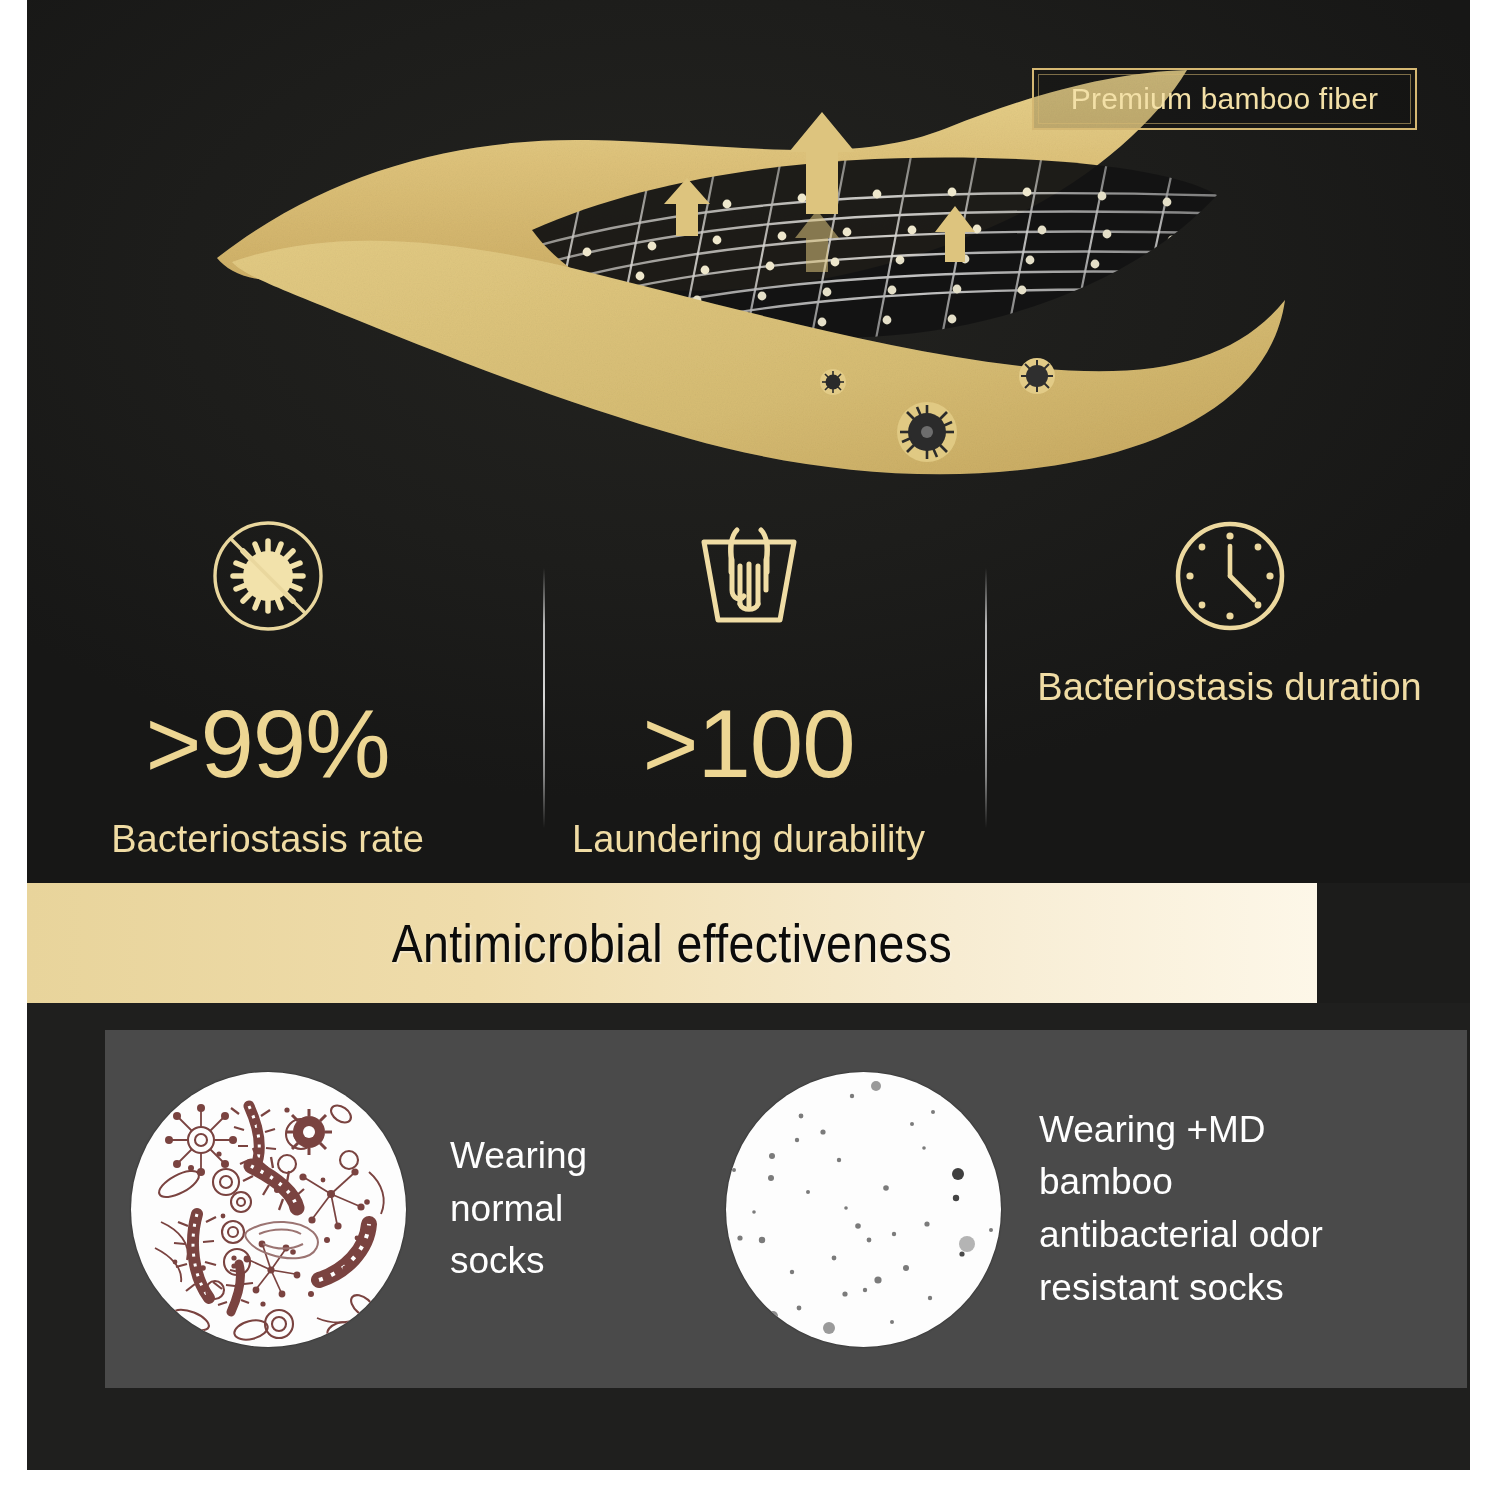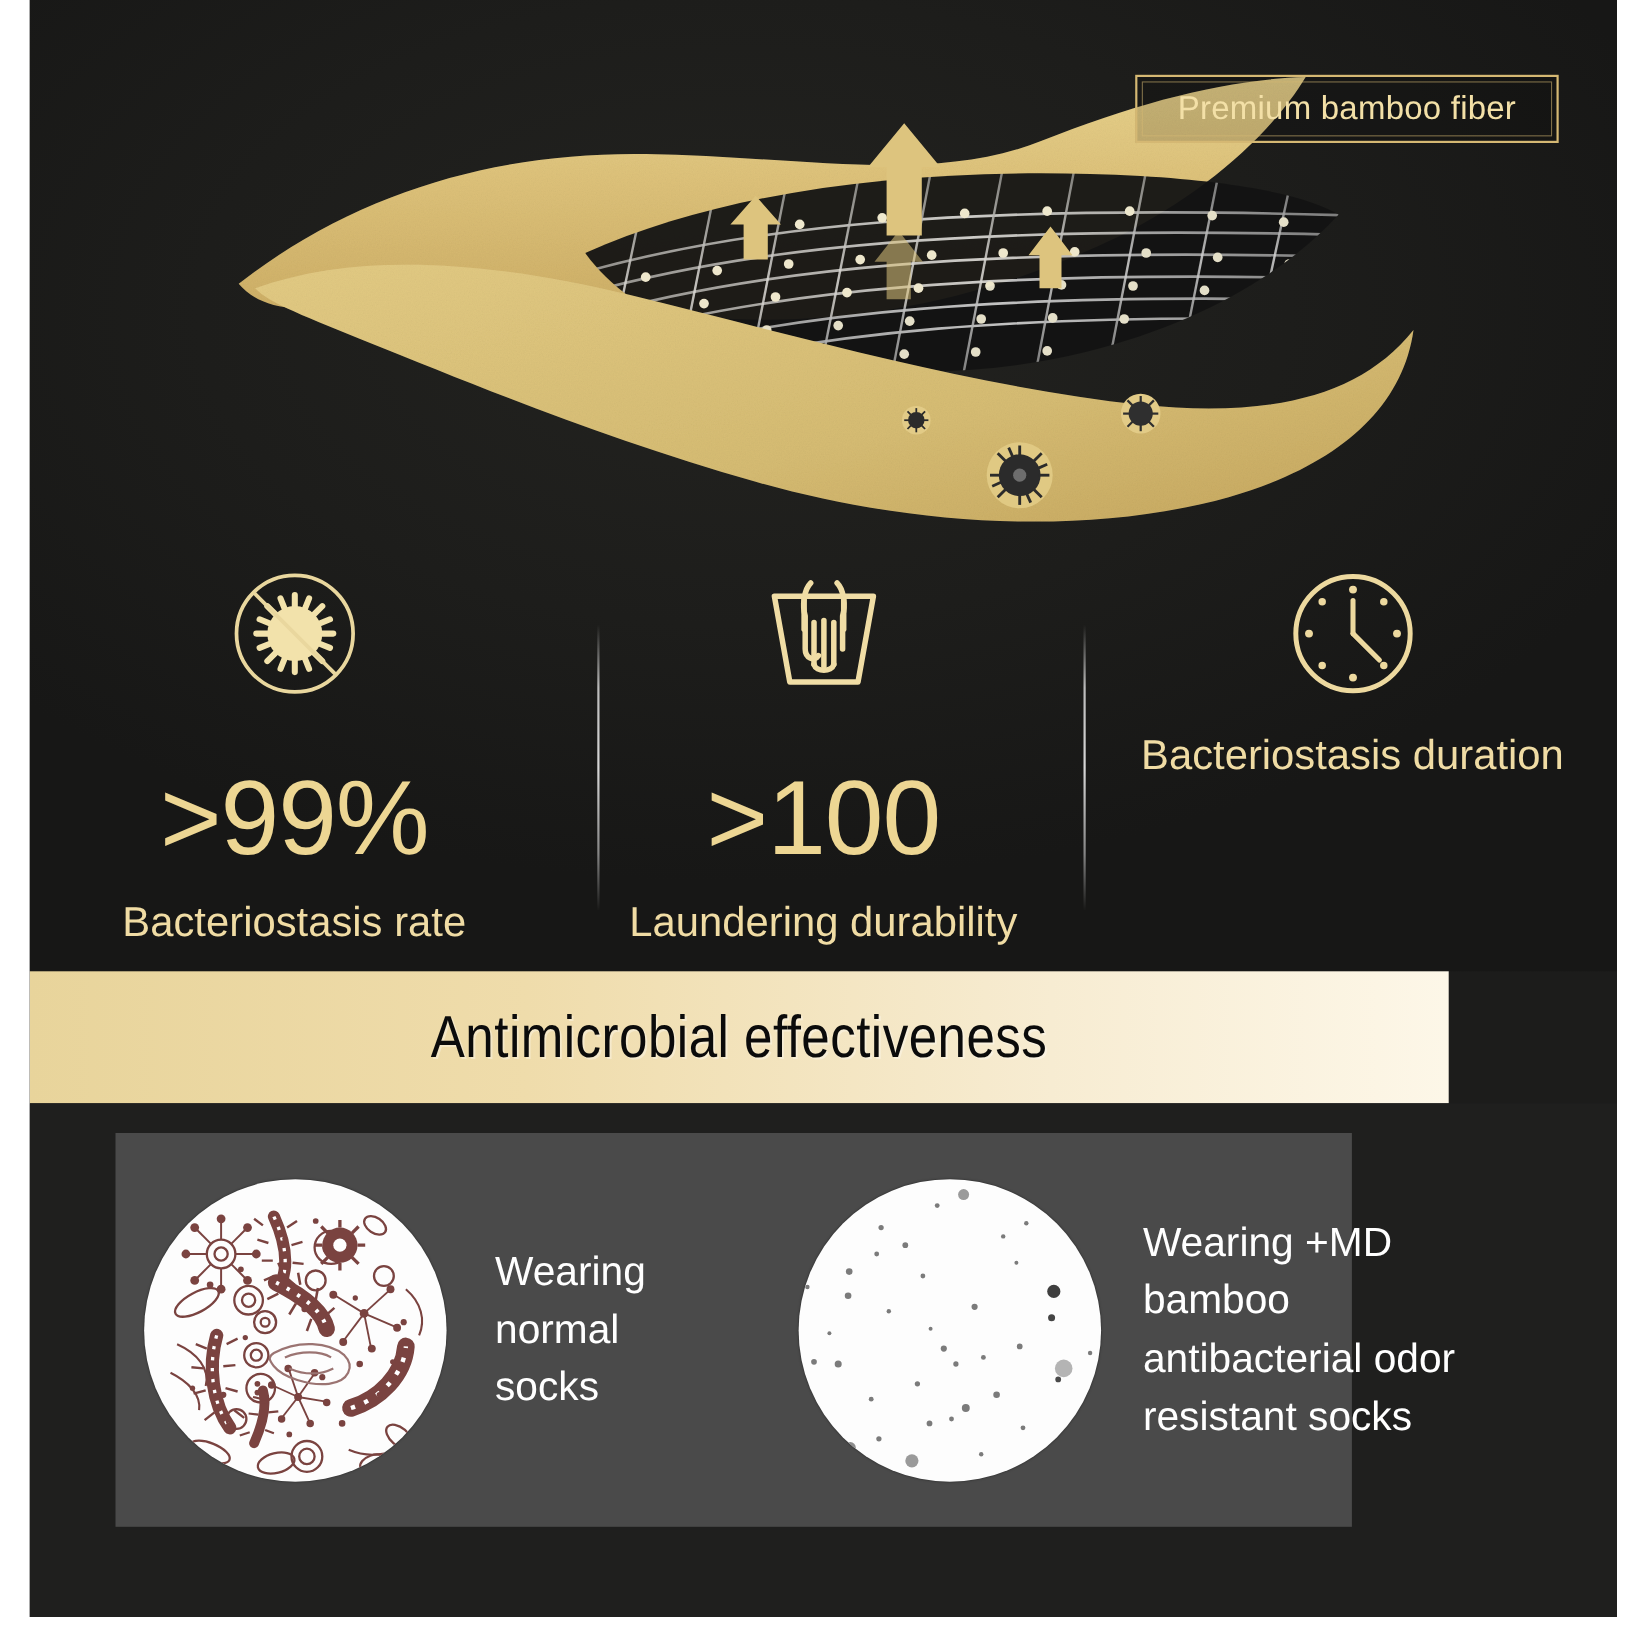--- a/index.html
+++ b/index.html
@@ -160,21 +160,21 @@
     left: 0;
     top: 1003px;
     width: 1443px;
     height: 467px;
     background: #1f1f1e;
   }
   .compare-panel {
     position: absolute;
     left: 78px;
     top: 27px;
-    width: 1124px;
+    width: 1362px;
     height: 358px;
     background: #4a4a4a;
     display: flex;
     align-items: center;
   }
   .dish-wrap {
     position: relative;
     width: 275px;
     height: 275px;
     flex: 0 0 auto;

